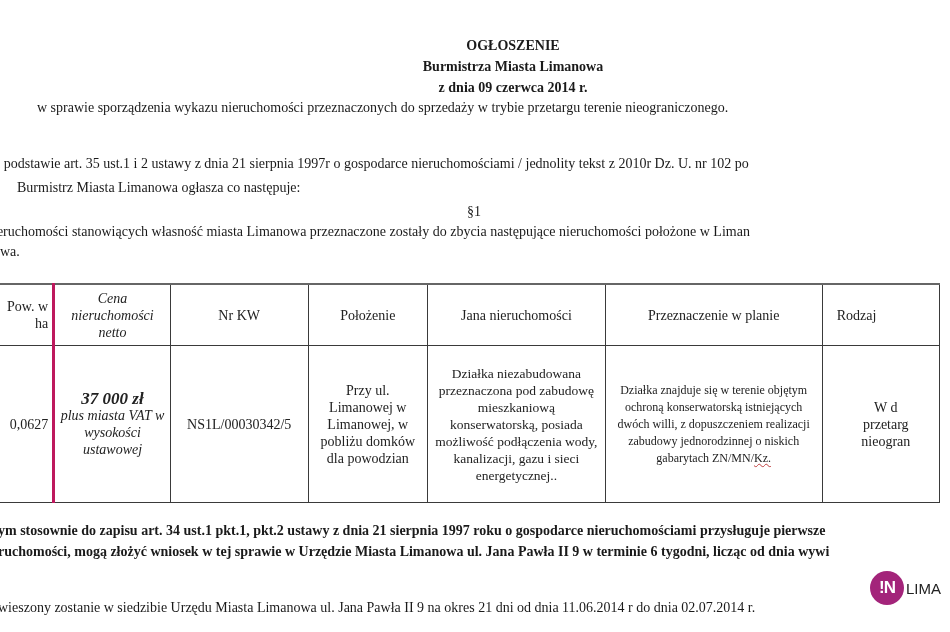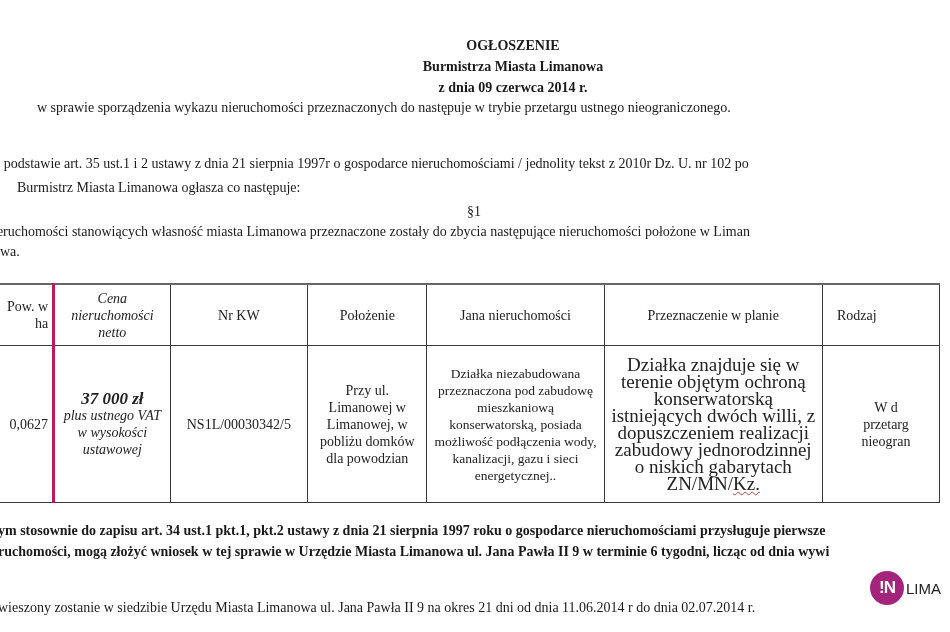--- a/index.html
+++ b/index.html
@@ -56,21 +56,21 @@
     font-size: 17px; display: flex; align-items: center; justify-content: center; letter-spacing: -1px;
   }
   #logo-text { font-family: "Liberation Sans", "DejaVu Sans", sans-serif; font-weight: normal; color: #222; font-size: 15px; margin-left: 2px; }
 </style>
 </head>
 <body>
 
 <div class="abs hdr" id="t1">OGŁOSZENIE</div>
 <div class="abs hdr" id="t2">Burmistrza Miasta Limanowa</div>
 <div class="abs hdr" id="t3">z dnia 09 czerwca 2014 r.</div>
-<div class="abs" id="subject">w sprawie sporządzenia wykazu nieruchomości przeznaczonych do następuje w trybie przetargu ustnego nieograniczonego.</div>
+<div class="abs" id="subject">w sprawie sporządzenia wykazu nieruchomości przeznaczonych do sprzedaży w trybie przetargu terenie nieograniczonego.</div>
 
 <div class="abs" id="p1">a podstawie art. 35 ust.1 i 2 ustawy z dnia 21 sierpnia 1997r o gospodarce nieruchomościami / jednolity tekst z 2010r Dz. U. nr 102 po</div>
 <div class="abs" id="p2">Burmistrz Miasta Limanowa ogłasza co następuje:</div>
 <div class="abs" id="para-sign">§1</div>
 <div class="abs" id="p3">ieruchomości stanowiących własność miasta Limanowa przeznaczone zostały do zbycia następujące nieruchomości położone w Liman</div>
 <div class="abs" id="p4">owa.</div>
 
 <table id="tbl">
   <colgroup>
     <col class="col-pow">
@@ -88,26 +88,26 @@
     <th class="cell-text">Nr KW</th>
     <th class="cell-text">Położenie</th>
     <th class="cell-text">Jana nieruchomości</th>
     <th class="cell-text">Przeznaczenie w planie</th>
     <th class="cell-text" style="text-align:left;padding-left:14px">Rodzaj</th>
   </tr>
   <tr>
     <td style="text-align:right">0,0627</td>
     <td class="cell-text c-cena">
       <div class="price-main">37 000 zł</div>
-      <div>plus ustnego VAT w wysokości ustawowej</div>
+      <div>plus miasta VAT w wysokości ustawowej</div>
     </td>
     <td>NS1L/00030342/5</td>
     <td class="cell-text">Przy ul. Limanowej w Limanowej, w pobliżu domków dla powodzian</td>
     <td class="cell-text" style="font-size:13.5px">Działka niezabudowana przeznaczona pod zabudowę mieszkaniową konserwatorską, posiada możliwość podłączenia wody, kanalizacji, gazu i sieci energetycznej..</td>
-    <td class="cell-text" style="font-size:19px"><span>Działka znajduje się w terenie objętym ochroną konserwatorską istniejących dwóch willi, z dopuszczeniem realizacji zabudowy jednorodzinnej o niskich gabarytach ZN/MN/</span><span class="squiggle">Kz.</span></td>
+    <td class="cell-text" style="font-size:12px"><span>Działka znajduje się w terenie objętym ochroną konserwatorską istniejących dwóch willi, z dopuszczeniem realizacji zabudowy jednorodzinnej o niskich gabarytach ZN/MN/</span><span class="squiggle">Kz.</span></td>
     <td class="cell-text rodz-text" style="white-space:pre-line">W d
 przetarg
 nieogran</td>
   </tr>
 </tbody>
   </table>
 
 <div class="abs" id="b1">ym stosownie do zapisu art. 34 ust.1 pkt.1, pkt.2 ustawy z dnia 21 sierpnia 1997 roku o gospodarce nieruchomościami przysługuje pierwsze</div>
 <div class="abs" id="b2">ruchomości, mogą złożyć wniosek w tej sprawie w Urzędzie Miasta Limanowa ul. Jana Pawła II 9 w terminie 6 tygodni, licząc od dnia wywi</div>
 <div class="abs" id="f1">wieszony zostanie w siedzibie Urzędu Miasta Limanowa ul. Jana Pawła II 9 na okres 21 dni od dnia 11.06.2014 r do dnia 02.07.2014 r.</div>

